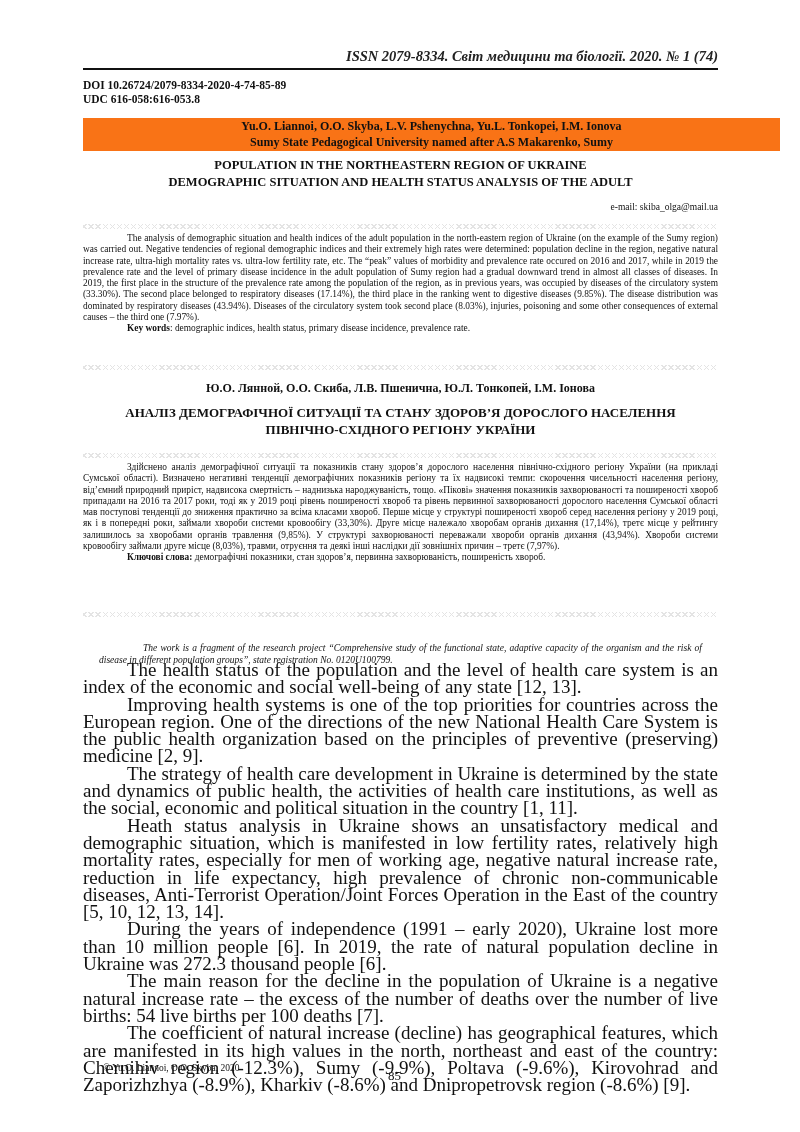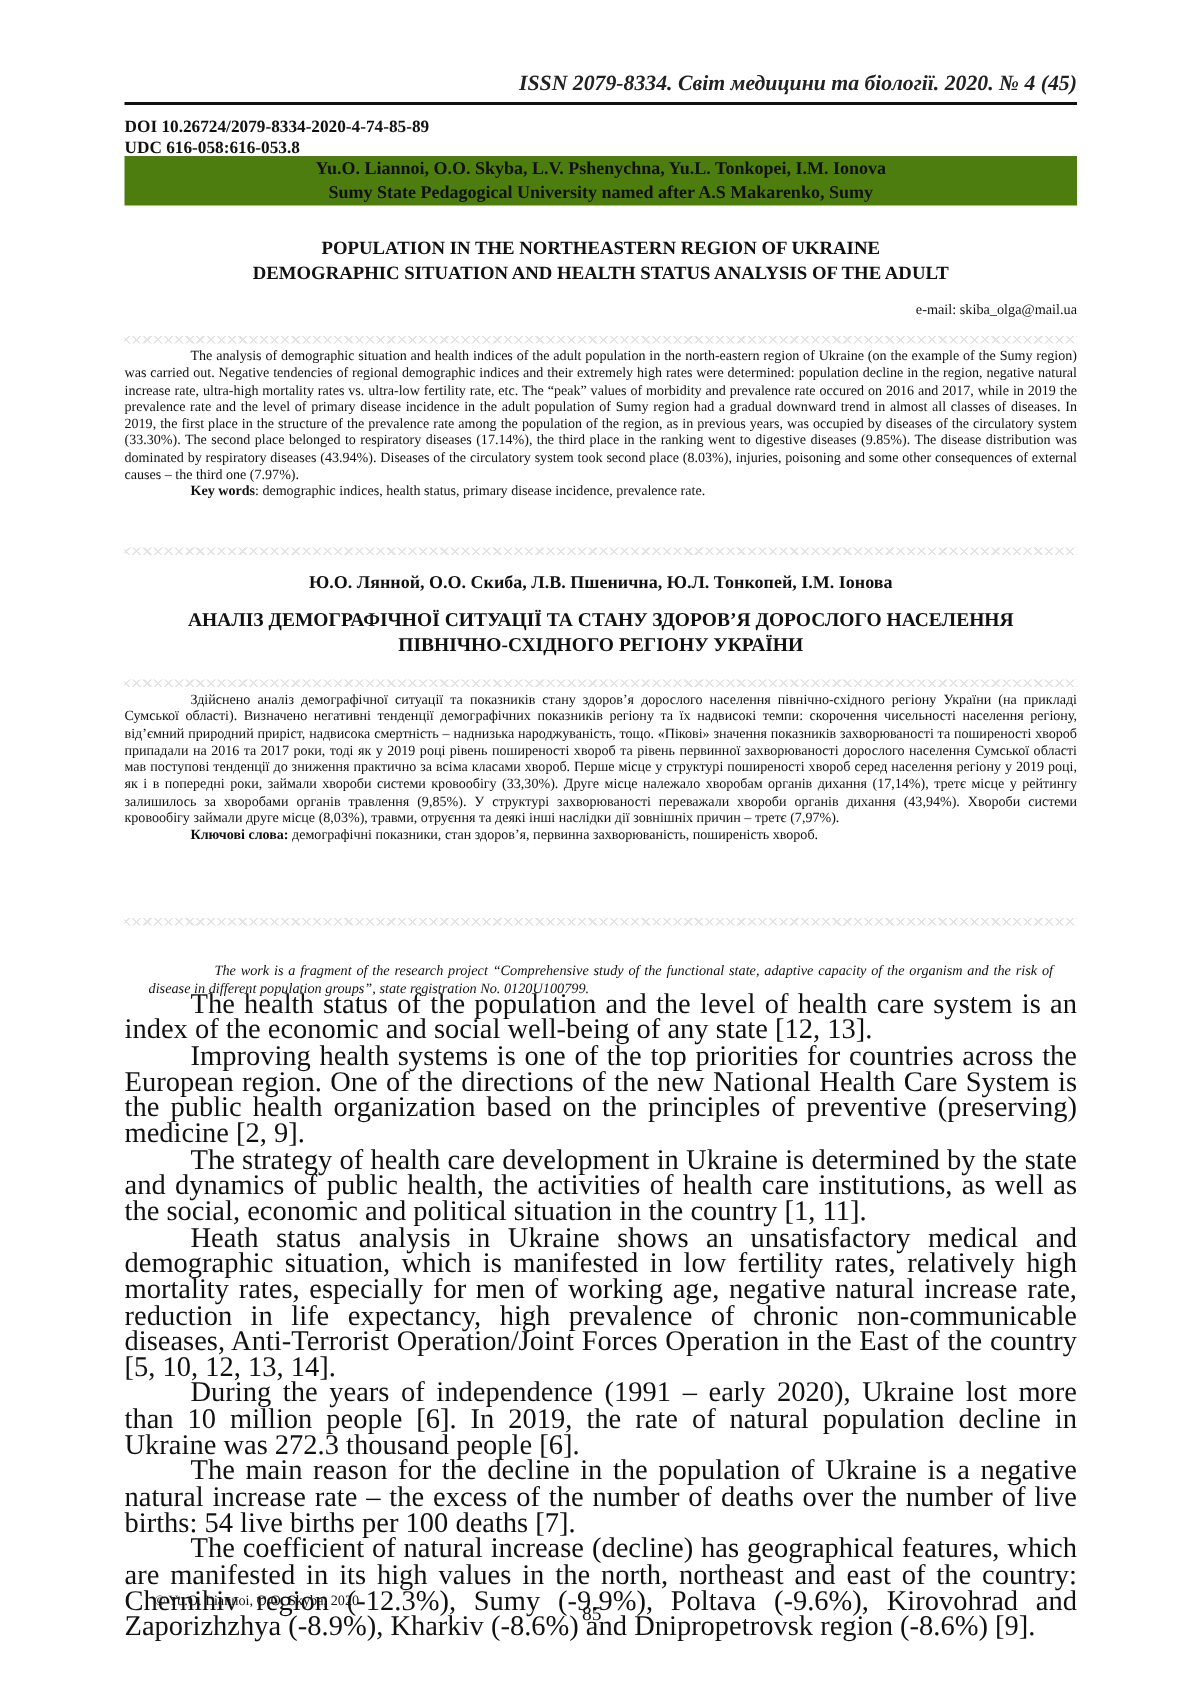--- a/index.html
+++ b/index.html
@@ -3,21 +3,21 @@
 <meta charset="utf-8">
 <style>
   html, body { margin: 0; padding: 0; background: #ffffff; }
   body { width: 800px; height: 1132px; position: relative; overflow: hidden;
          font-family: "Liberation Serif", "DejaVu Serif", serif; color: #111; }
   .page { position: absolute; left: 83px; top: 0; width: 635px; }
   .journal-header { position: absolute; top: 48px; right: 0; font-style: italic; font-weight: bold;
          font-size: 14.5px; color: #222; text-align: right; white-space: nowrap; }
   .header-rule { position: absolute; top: 68px; left: 0; width: 635px; height: 0; border-top: 2px solid #111; }
   .meta { position: absolute; top: 78px; left: 0; font-weight: bold; font-size: 11.5px; line-height: 14px; }
-  .authors-band { position: absolute; top: 104px; left: 0; width: 635px; height: 32px; background: #4d7c0f;
+  .authors-band { position: absolute; top: 118px; left: 0; width: 697px; height: 32px; background: #f97316;
          text-align: center; font-weight: bold; font-size: 12px; line-height: 15.5px; padding-top: 1px; }
   .title-en { position: absolute; top: 157px; left: 0; width: 635px; text-align: center; font-weight: bold;
          font-size: 12.5px; line-height: 17px; }
   .email { position: absolute; top: 202px; right: 0; font-size: 9.5px; padding-left: 20px; }
   .wavy { position: absolute; left: 0; width: 635px; height: 5px;
          background-image: repeating-linear-gradient(135deg, transparent 0 2px, #e4e4e4 2px 3px, transparent 3px 5px),
                            repeating-linear-gradient(45deg, transparent 0 2px, #e4e4e4 2px 3px, transparent 3px 5px); }
   .abstract { position: absolute; left: 0; width: 635px; font-size: 9.4px; line-height: 11.3px; text-align: justify; }
   .abstract p { margin: 0; text-indent: 44px; }
   .abstract .kw { text-indent: 44px; }
@@ -31,21 +31,21 @@
   .body { position: absolute; top: 661px; left: 0; width: 635px; font-size: 19px; line-height: 17.3px; text-align: justify; }
   .body p { margin: 0; text-indent: 44px; }
   .footer-copy { position: absolute; top: 1063px; left: 20px; font-size: 9.5px; }
   .page-num { position: absolute; top: 1068px; left: 305px; font-size: 13px; }
 </style>
 </head>
 <body>
 
 <div class="page">
 
-  <div class="journal-header">ISSN 2079-8334. Світ медицини та біології. 2020. № 4 (45)</div>
+  <div class="journal-header">ISSN 2079-8334. Світ медицини та біології. 2020. № 1 (74)</div>
   <div class="header-rule"></div>
 
   <div class="meta">
     <div>DOI 10.26724/2079-8334-2020-4-74-85-89</div>
     <div>UDC 616-058:616-053.8</div>
   </div>
 
   <div class="authors-band">
     <div>Yu.O. Liannoi, O.O. Skyba, L.V. Pshenychna, Yu.L. Tonkopei, I.M. Ionova</div>
     <div>Sumy State Pedagogical University named after A.S Makarenko, Sumy</div>

